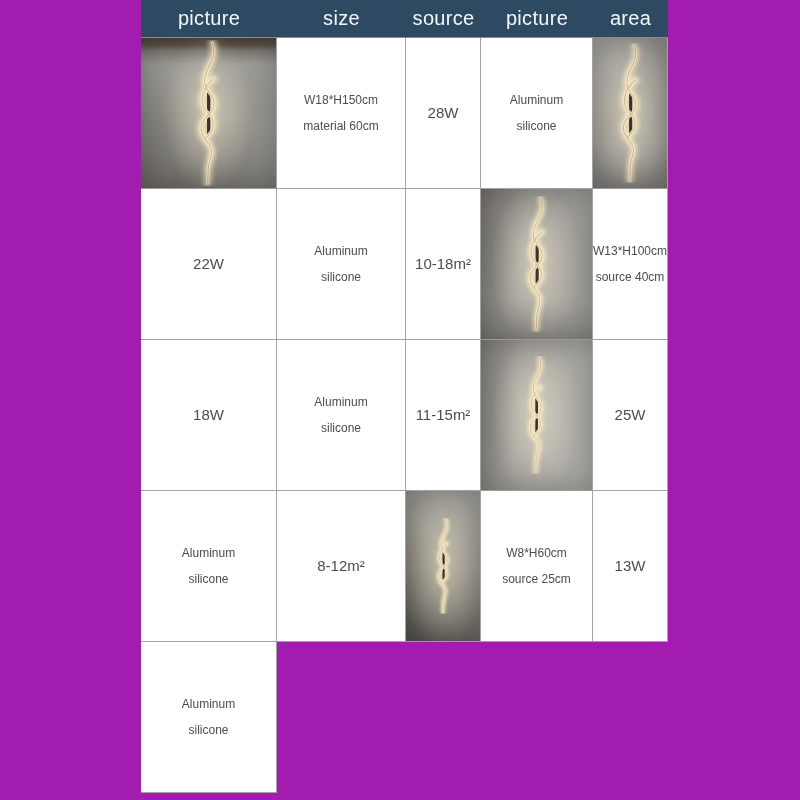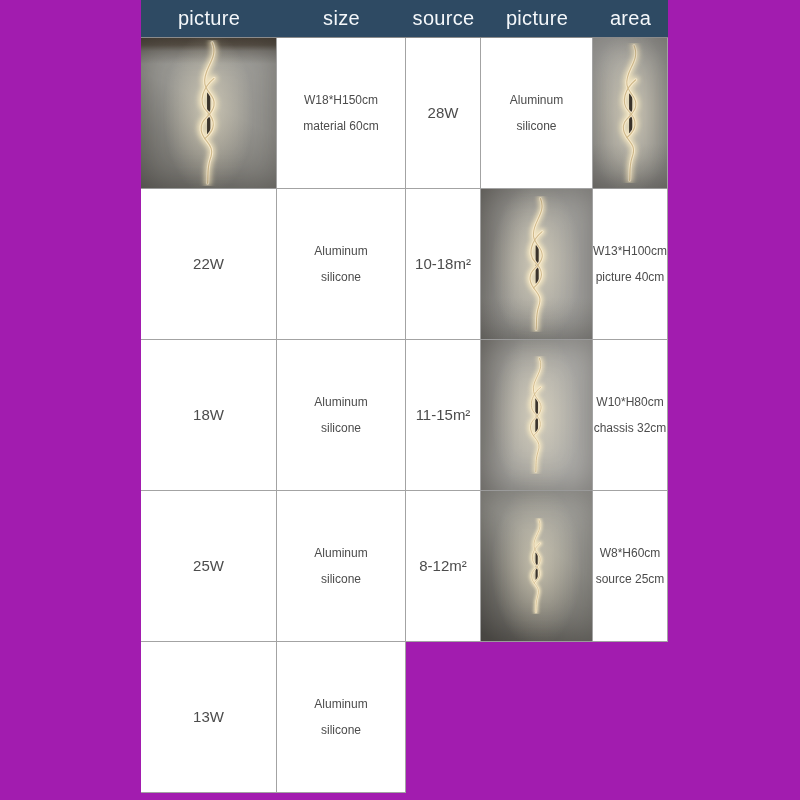--- a/index.html
+++ b/index.html
@@ -103,41 +103,37 @@
       <div class="line">10-18m²</div>
     </div>
 
     <div class="photo p3">
       <svg class="lamp" width="38" height="136" viewBox="0 0 44 160">
           <use href="#lampShape"></use>
         </svg>
     </div>
     <div class="c size-cell">
       <div class="line">W13*H100cm</div>
-      <div class="line">picture 40cm</div>
+      <div class="line">source 40cm</div>
     </div>
     <div class="c source-cell">
       <div class="line">18W</div>
     </div>
     <div class="c material-cell">
       <div class="line">Aluminum</div>
       <div class="line">silicone</div>
     </div>
     <div class="c area-cell">
       <div class="line">11-15m²</div>
     </div>
 
     <div class="photo p4">
       <svg class="lamp" width="33" height="118" viewBox="0 0 44 160">
           <use href="#lampShape"></use>
         </svg>
-    </div>
-    <div class="c size-cell">
-      <div class="line">W10*H80cm</div>
-      <div class="line">chassis 32cm</div>
     </div>
     <div class="c source-cell">
       <div class="line">25W</div>
     </div>
     <div class="c material-cell">
       <div class="line">Aluminum</div>
       <div class="line">silicone</div>
     </div>
     <div class="c area-cell">
       <div class="line">8-12m²</div>

